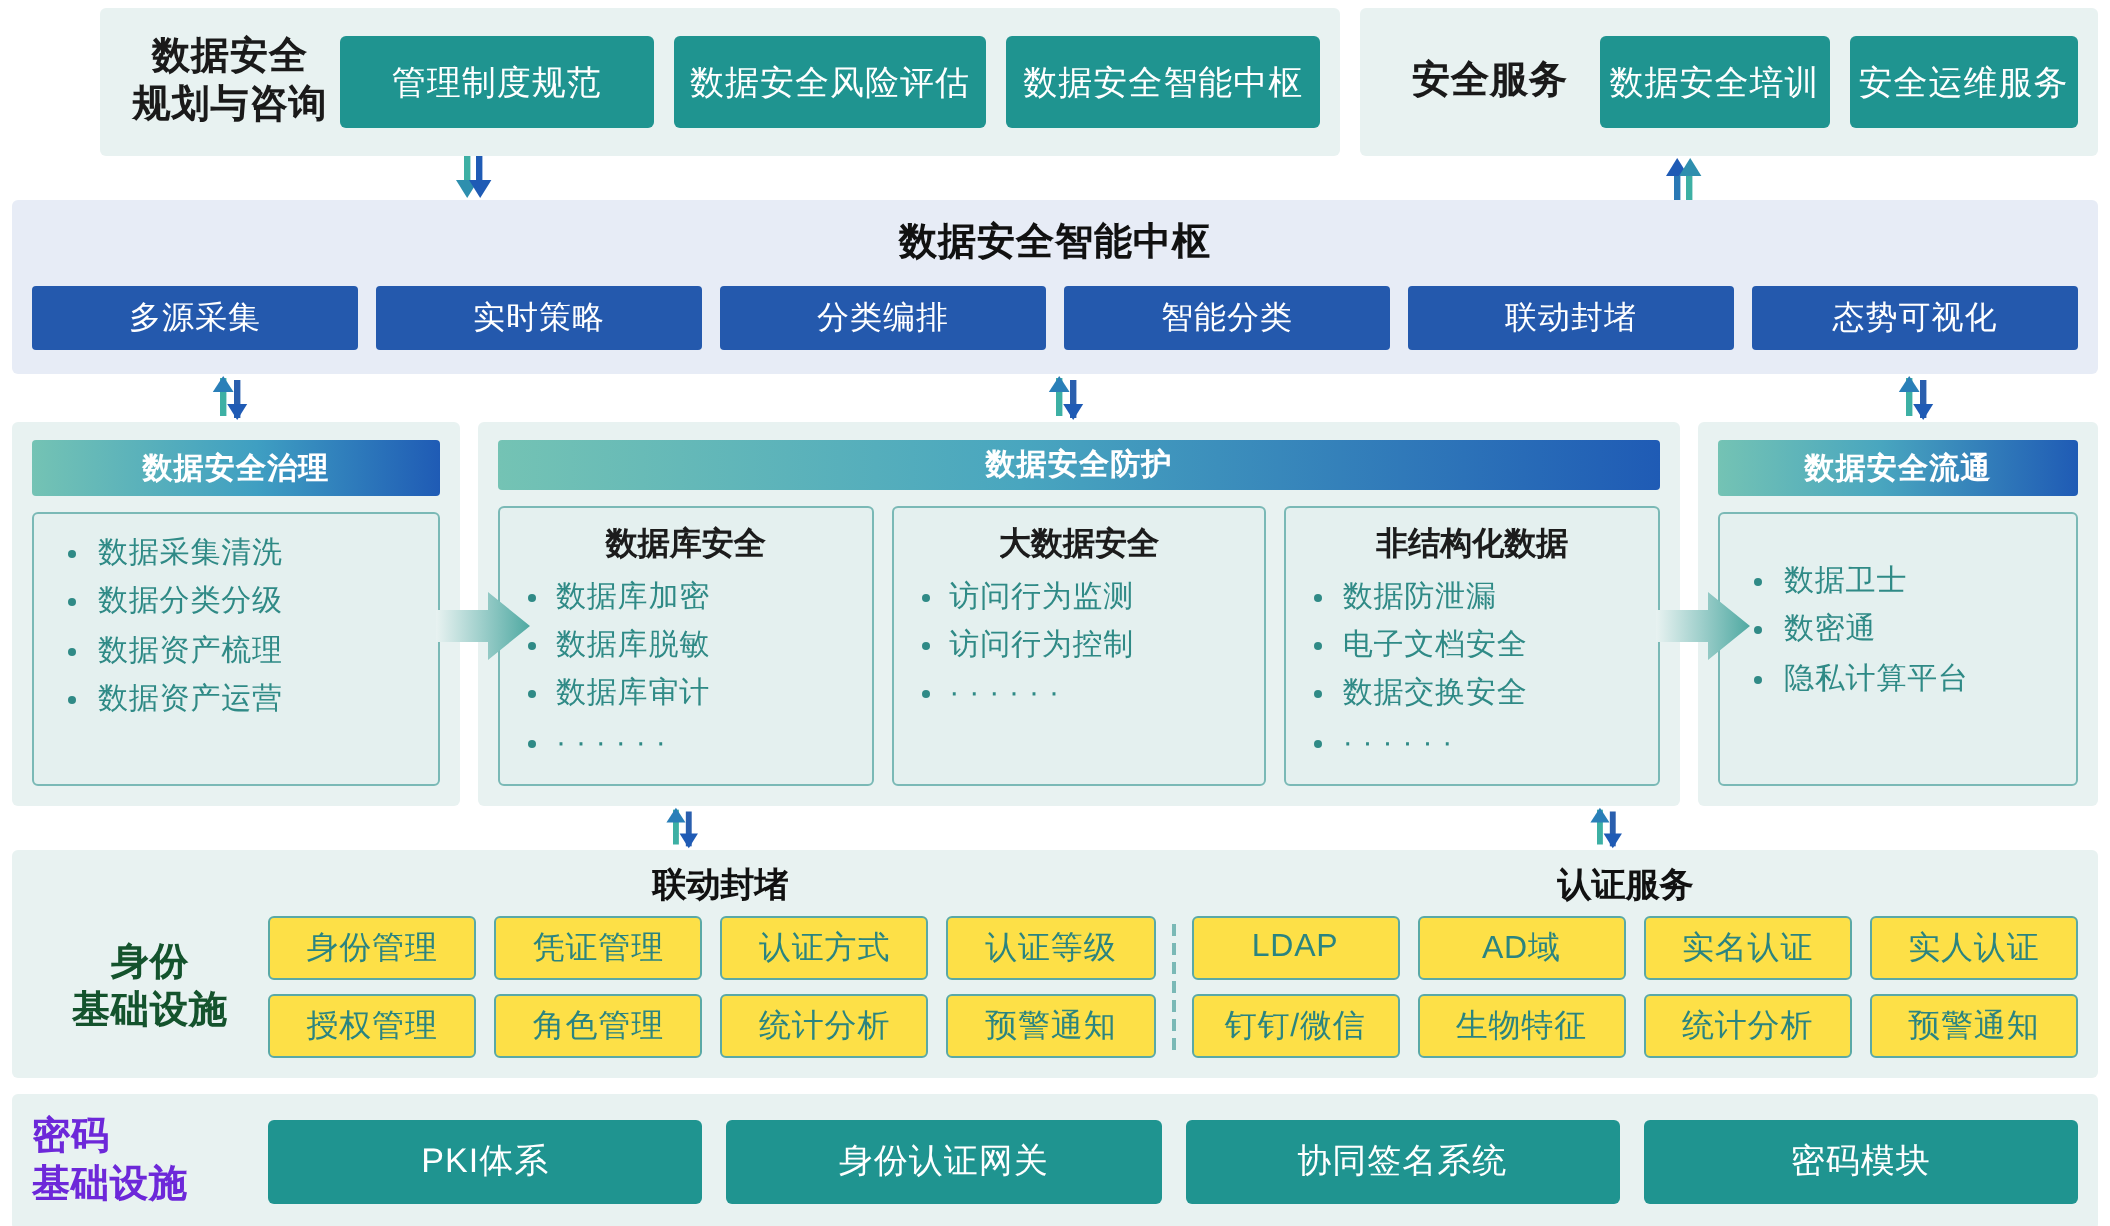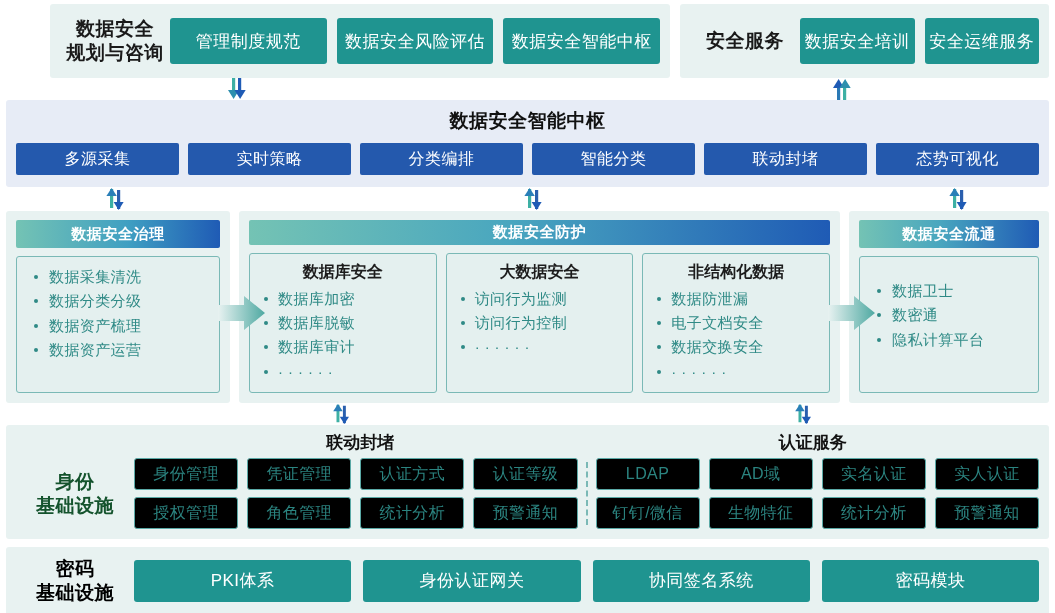--- a/index.html
+++ b/index.html
@@ -93,30 +93,30 @@
   .ident-body { display: flex; align-items: center; margin-top: 4px; }
   .ident-label {
     flex: 0 0 118px; text-align: center; font-weight: bold; font-size: 19px;
     color: #14532d; line-height: 1.25; white-space: pre-line; letter-spacing: .5px;
   }
   .ident-grids { flex: 1; display: flex; align-items: stretch; }
   .igrid { flex: 1; display: grid; grid-template-columns: repeat(4, 1fr); gap: 7px 9px; }
   .vdivider { flex: 0 0 18px; display: flex; justify-content: center; }
   .vdivider .line { width: 0; border-left: 2px dashed #7ab9b6; height: 88%; align-self: center; }
   .ocell {
-    border: 1px solid #5aa9a6; border-radius: 3px; background: #000000;
+    border: 1px solid #5aa9a6; border-radius: 3px; background: #fde047;
     height: 32px; display: flex; align-items: center; justify-content: center;
     font-size: 16px; color: #2b8480; letter-spacing: .4px;
   }
 
   
   .crypto { margin-top: 0; padding: 10px; display: flex; align-items: center; }
   .crypto-label {
-    flex: 0 0 118px; text-align: center; font-weight: bold; font-size: 19px;
-    color: #000000; line-height: 1.25; white-space: pre-line; letter-spacing: .5px;
+    flex: 0 0 118px; font-weight: bold; font-size: 19px;
+    color: #6d28d9; line-height: 1.25; white-space: pre-line; letter-spacing: .5px;
   }
   .crypto-items { flex: 1; display: flex; gap: 12px; }
   .crypto-items .teal-btn { flex: 1; height: 42px; font-size: 17px; }
   .gap8 { height: 8px; }
 </style>
 </head>
 <body>
 
 <div class="page">
 

